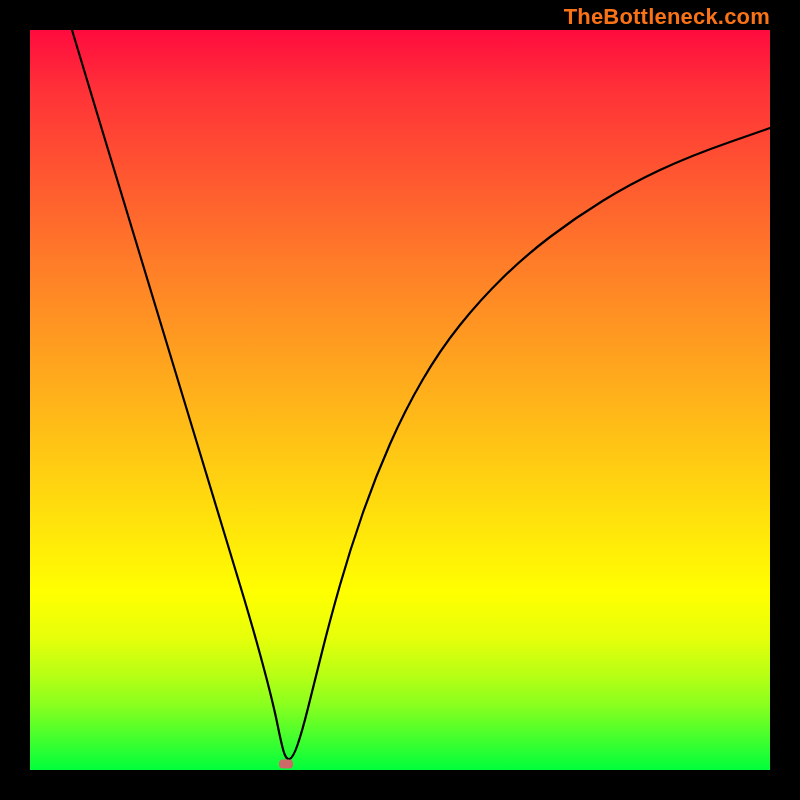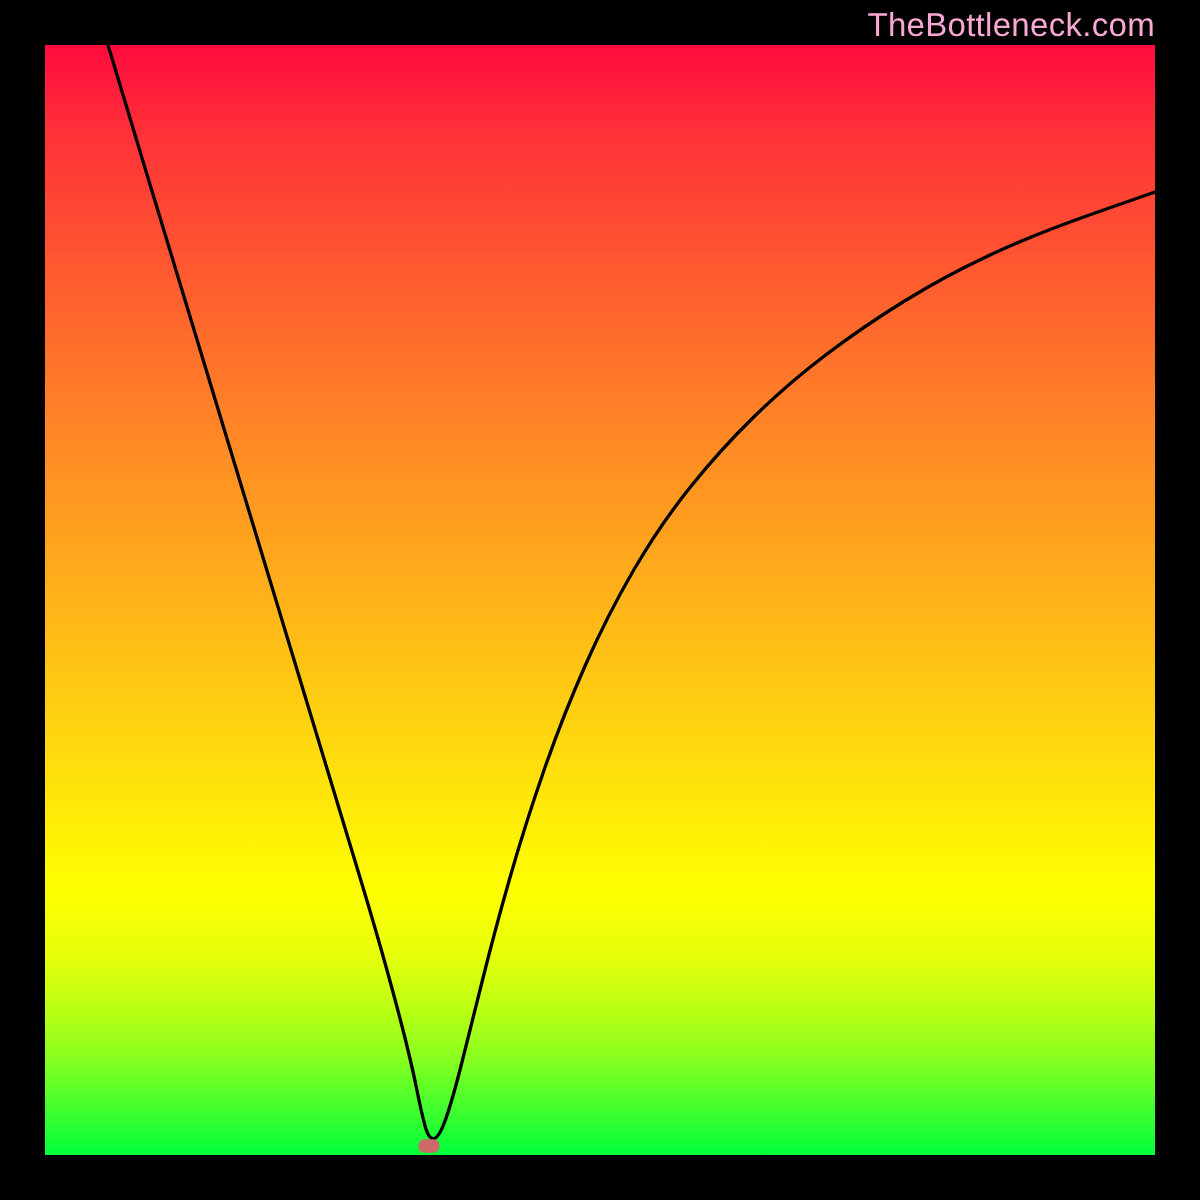--- a/index.html
+++ b/index.html
@@ -41,23 +41,23 @@
       #8cff1e 91%,
       #5eff28 94%,
       #30ff32 97%,
       #00ff3c 100%
     );
   }
   .watermark {
     position: absolute;
     top: 4px;
     right: 30px;
-    color: #f9a8d4;
+    color: #f97316;
     font-size: 22px;
-    font-weight: 400;
+    font-weight: 700;
     letter-spacing: 0.2px;
     user-select: none;
   }
   svg.curve {
     position: absolute;
     top: 0;
     left: 0;
     width: 740px;
     height: 740px;
     overflow: visible;

